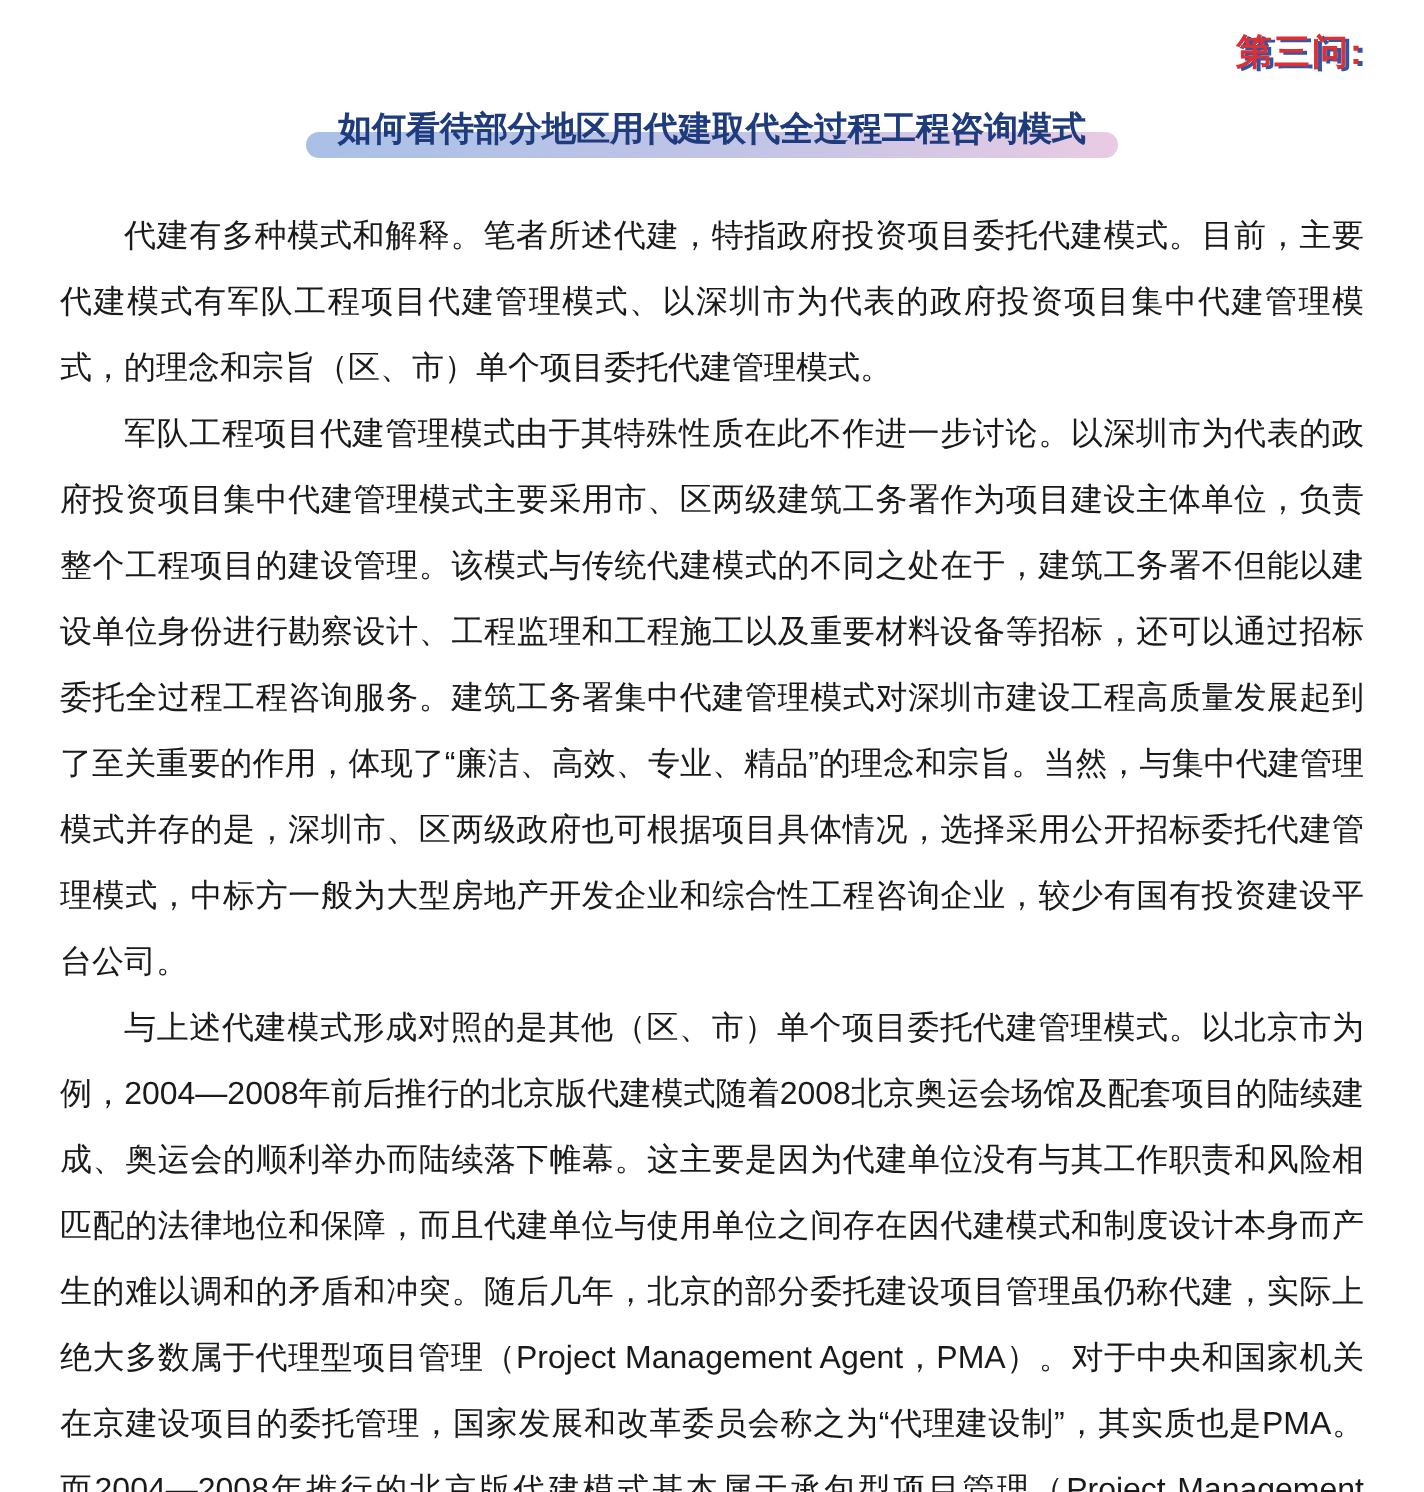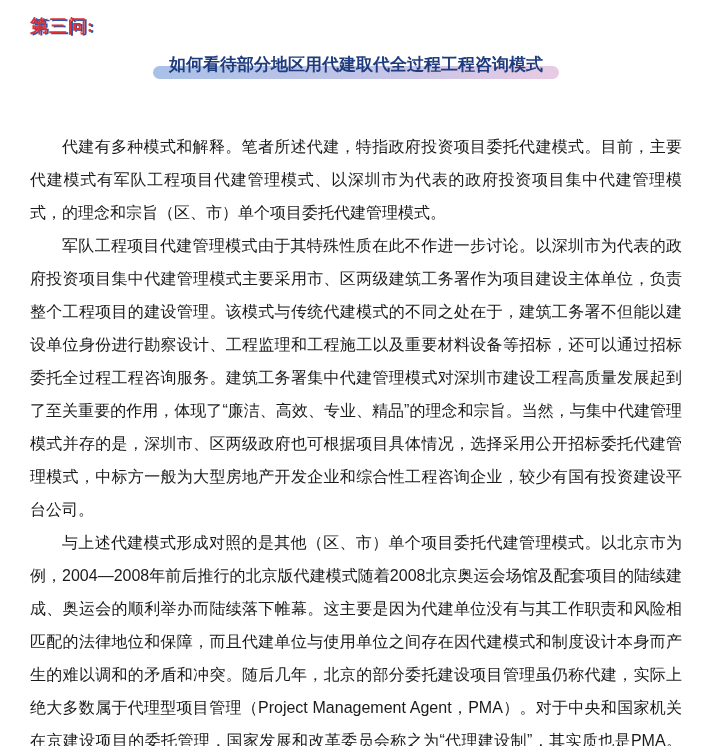--- a/index.html
+++ b/index.html
@@ -10,32 +10,31 @@
   .page {
     box-sizing: border-box;
     width: 712px;
     min-height: 746px;
     background: #ffffff;
     padding: 10px 30px 10px 30px;
     font-family: "Liberation Sans", "DejaVu Sans", sans-serif;
   }
   .doc-title {
     margin: 4px 0 0 0;
-    text-align: left;
+    text-align: right;
     font-size: 18px;
     font-weight: 700;
     letter-spacing: 1px;
     color: #dc3134;
     text-shadow: 2px 1px 0 #3054a6;
-    font-family: Liberation Serif, serif;
   }
   .doc-subtitle {
     text-align: center;
     margin-top: 15px;
-    margin-bottom: 54px;
+    margin-bottom: 26px;
   }
   .doc-subtitle .subtitle-text {
     display: inline-block;
     position: relative;
     z-index: 0;
     font-size: 17px;
     font-weight: 700;
     color: #1e3b7d;
     padding: 0 3px;
     white-space: nowrap;

